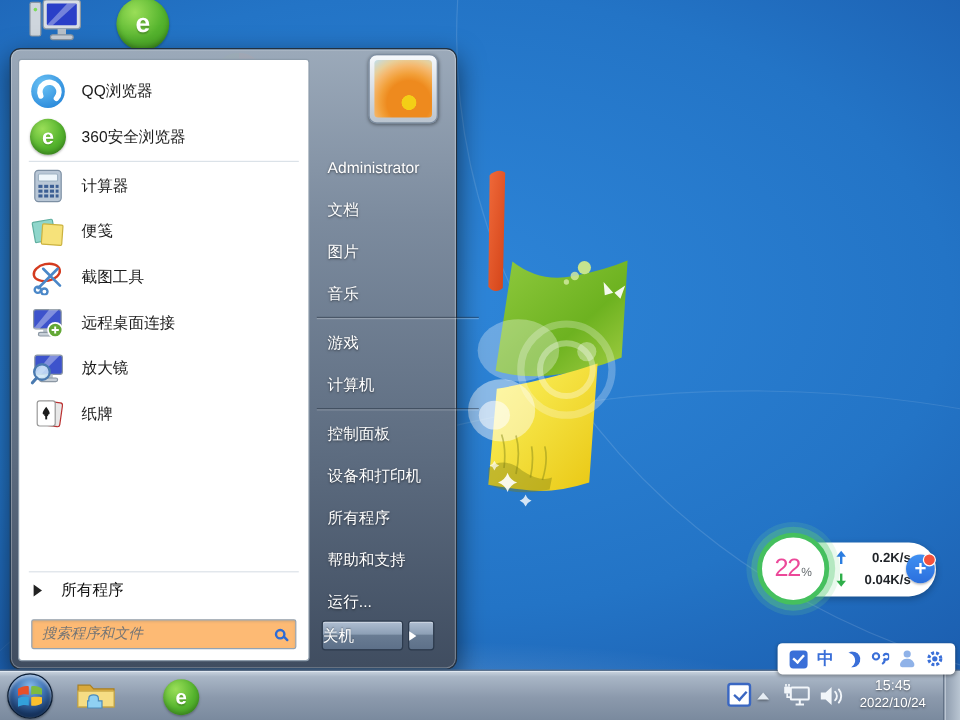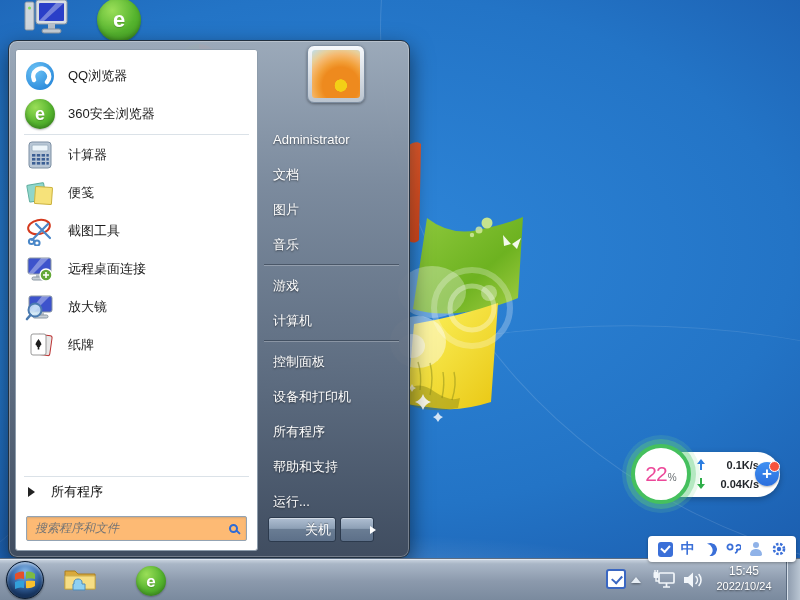--- a/index.html
+++ b/index.html
@@ -16,21 +16,21 @@
   
   .dicon{position:absolute;z-index:1;}
   .circle-badge{border-radius:50%;display:flex;align-items:center;justify-content:center;position:relative;}
   .e-glyph{color:#fff;font-weight:bold;font-size:22px;line-height:1;font-style:normal;text-shadow:0 1px 1px rgba(0,0,0,.2);}
   .g360{background:radial-gradient(circle at 35% 28%, #9ade58 0%, #55b42e 55%, #3f9c1f 100%);box-shadow:inset 0 -2px 4px rgba(0,0,0,.25),0 1px 2px rgba(0,0,0,.3);}
   .chrome-outer{background:conic-gradient(from 80deg,#fbbc05 0 115deg,#34a853 115deg 280deg,#ea4335 280deg 360deg);box-shadow:0 1px 2px rgba(0,0,0,.3);}
   .chrome-white{width:20px;height:20px;border-radius:50%;background:#fff;display:flex;align-items:center;justify-content:center;}
   .chrome-blue{width:14px;height:14px;border-radius:50%;background:radial-gradient(circle at 40% 35%,#6aa9f7,#3b7de4 70%);}
 
   
-  .startmenu{position:absolute;left:8px;top:40px;width:402px;height:518px;z-index:5;border-radius:9px;
+  .startmenu{position:absolute;left:8px;top:40px;width:373px;height:518px;z-index:5;border-radius:9px;
     border:1px solid #22303f;
     background:linear-gradient(180deg, rgba(159,171,185,.97) 0%, rgba(126,139,156,.97) 28%, rgba(95,108,126,.97) 65%, rgba(64,76,94,.98) 100%);
     box-shadow:inset 0 0 0 1px rgba(255,255,255,.28), 0 8px 22px rgba(0,0,0,.55);}
   .menu-left{position:absolute;left:6px;top:8px;width:243px;height:502px;background:#fff;
     border:1px solid #8d9cab;border-radius:3px;display:flex;flex-direction:column;padding-top:7px;overflow:hidden;}
   .mi{height:38px;flex:0 0 38px;display:flex;align-items:center;gap:12px;padding:0 8px;font-size:13px;color:#1c1c1c;position:relative;cursor:default;}
   .ic{width:32px;height:32px;flex:0 0 32px;display:flex;align-items:center;justify-content:center;}
   .msep{height:1px;flex:0 0 1px;background:#dbe2e8;margin:1px 8px;}
   .mspacer{flex:1 1 auto;}
   .allprog{height:28px;flex:0 0 28px;display:flex;align-items:center;gap:16px;padding:0 12px;font-size:13px;color:#111;}
@@ -45,25 +45,25 @@
   .avatar{position:absolute;left:298px;top:4px;width:58px;height:58px;border-radius:7px;padding:4px;
     background:linear-gradient(#f6f9fc,#bac4cf);border:1px solid #7d8da0;box-shadow:0 1px 3px rgba(0,0,0,.4);}
   .avatar-img{width:100%;height:100%;border-radius:3px;
     background:radial-gradient(circle at 60% 74%, #f3cf16 0 13%, #ee8a1e 14% 40%, #f29f38 52%, #f5b86e 68%, #e8cf9a 80%, #bfdfee 100%);}
   .menu-right{position:absolute;left:249px;top:0;width:147px;height:502px;display:flex;flex-direction:column;padding-top:80px;}
   .ri{height:35px;flex:0 0 35px;display:flex;align-items:center;padding-left:15px;font-size:13px;color:#fff;
     text-shadow:0 1px 2px rgba(0,0,0,.55);cursor:default;}
   .ri.user{height:36px;flex-basis:36px;}
   .rsep{height:2px;flex:0 0 2px;margin:2px 6px;border-top:1px solid rgba(30,40,55,.45);border-bottom:1px solid rgba(255,255,255,.25);}
   .shutdown{position:absolute;left:259px;top:476px;display:flex;align-items:center;}
-  .sd-btn,.sd-arrow{height:25px;border:1px solid #2c3a4d;border-radius:3px;color:#fff;display:flex;align-items:center;justify-content:center;
+  .sd-btn,.sd-arrow{height:25px;border:1px solid #2c3a4d;border-radius:3px;color:#fff;display:flex;align-items:center;
     background:linear-gradient(180deg,#b0bfd2 0%,#8ea0b6 45%,#69embedded 50%);
     background:linear-gradient(180deg,#b0bfd2 0%,#8da0b6 45%,#68embedded);
     background:linear-gradient(180deg,#b0bfd2 0%,#8da0b6 45%,#697c93 50%,#5d7089 100%);
-    box-shadow:inset 0 1px 0 rgba(255,255,255,.45);text-shadow:0 -1px 1px rgba(0,0,0,.35);font-size:13px;cursor:default;padding-left:32px;}
+    box-shadow:inset 0 1px 0 rgba(255,255,255,.45);text-shadow:0 -1px 1px rgba(0,0,0,.35);font-size:13px;cursor:default;}
   .sd-btn{width:68px;}
   .sd-arrow{width:22px;margin-left:4px;}
   .sd-tri{width:0;height:0;border-top:4px solid transparent;border-bottom:4px solid transparent;border-left:6px solid #fff;}
 
   
   .taskbar{position:absolute;left:0;top:558px;width:800px;height:42px;z-index:6;
     background:linear-gradient(180deg,#cdd7e2 0%,#a9b6c6 12%,#8b99ac 55%,#7a8a9e 100%);
     border-top:1px solid #5d6d82;box-shadow:inset 0 1px 0 #dfe7f0;}
   .orb{position:absolute;left:6px;top:561px;width:38px;height:38px;border-radius:50%;z-index:7;
     background:radial-gradient(circle at 50% 28%, #86b9e9 0%, #3f73b5 38%, #173560 72%, #0d2342 100%);
@@ -173,21 +173,21 @@
     <div class="chrome-white">
         <div class="chrome-blue"></div>
       </div>
   </div>
 
   <div class="widget">
     <div class="pill"></div>
     <div class="stats">
       <div class="row">
         <span class="arrow-up"></span>
-        <span class="val">0.1K/s</span>
+        <span class="val">0.2K/s</span>
       </div>
       <div class="row">
         <span class="arrow-dn"></span>
         <span class="val">0.04K/s</span>
       </div>
     </div>
     <div class="plusbtn">
         <span>+</span>
       </div>
     <div class="ball">

